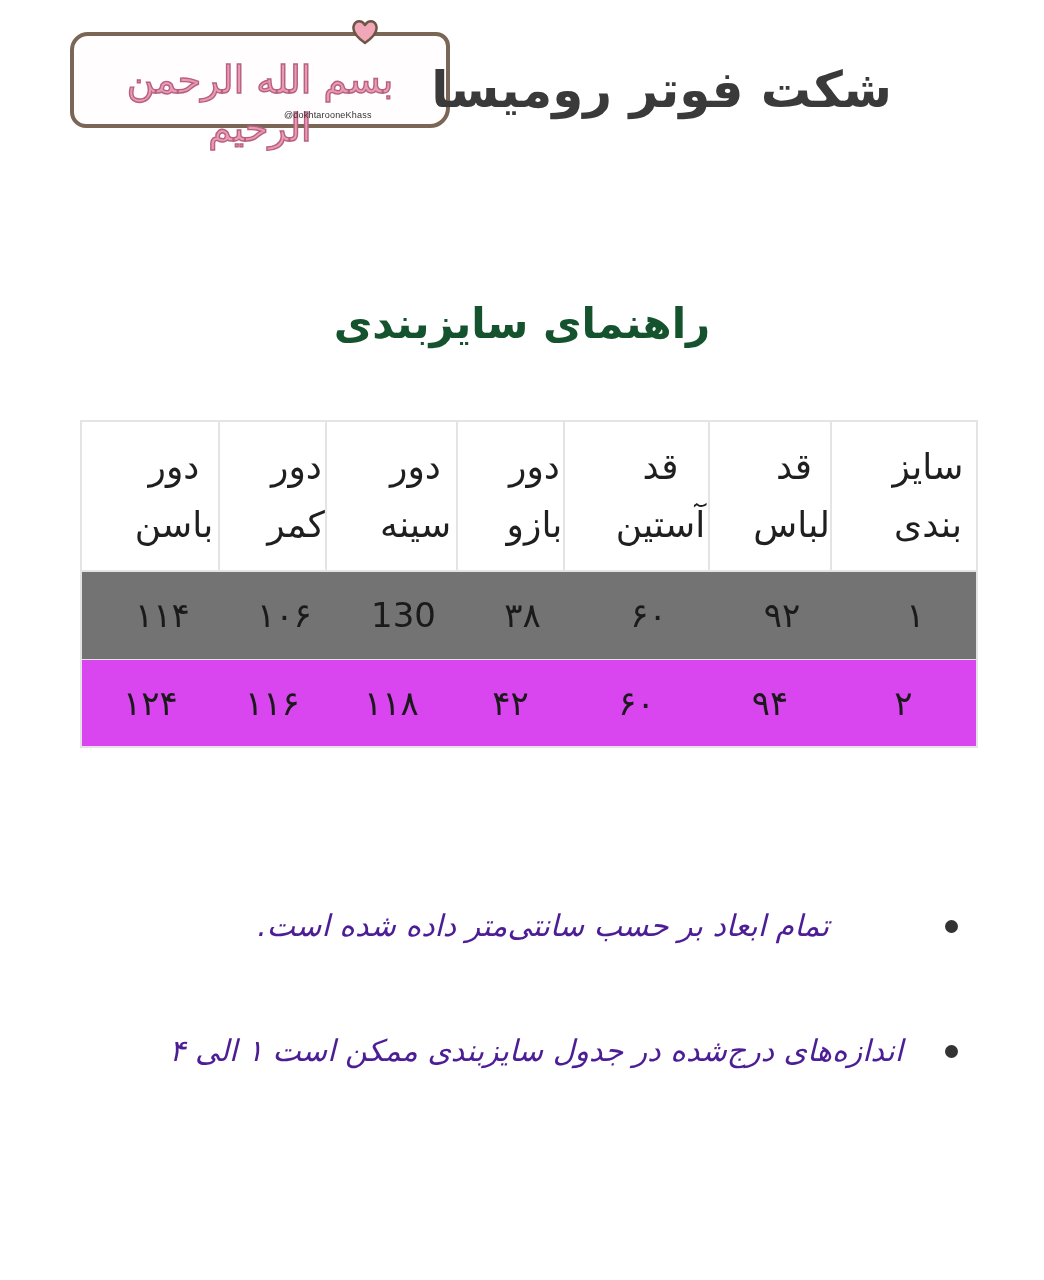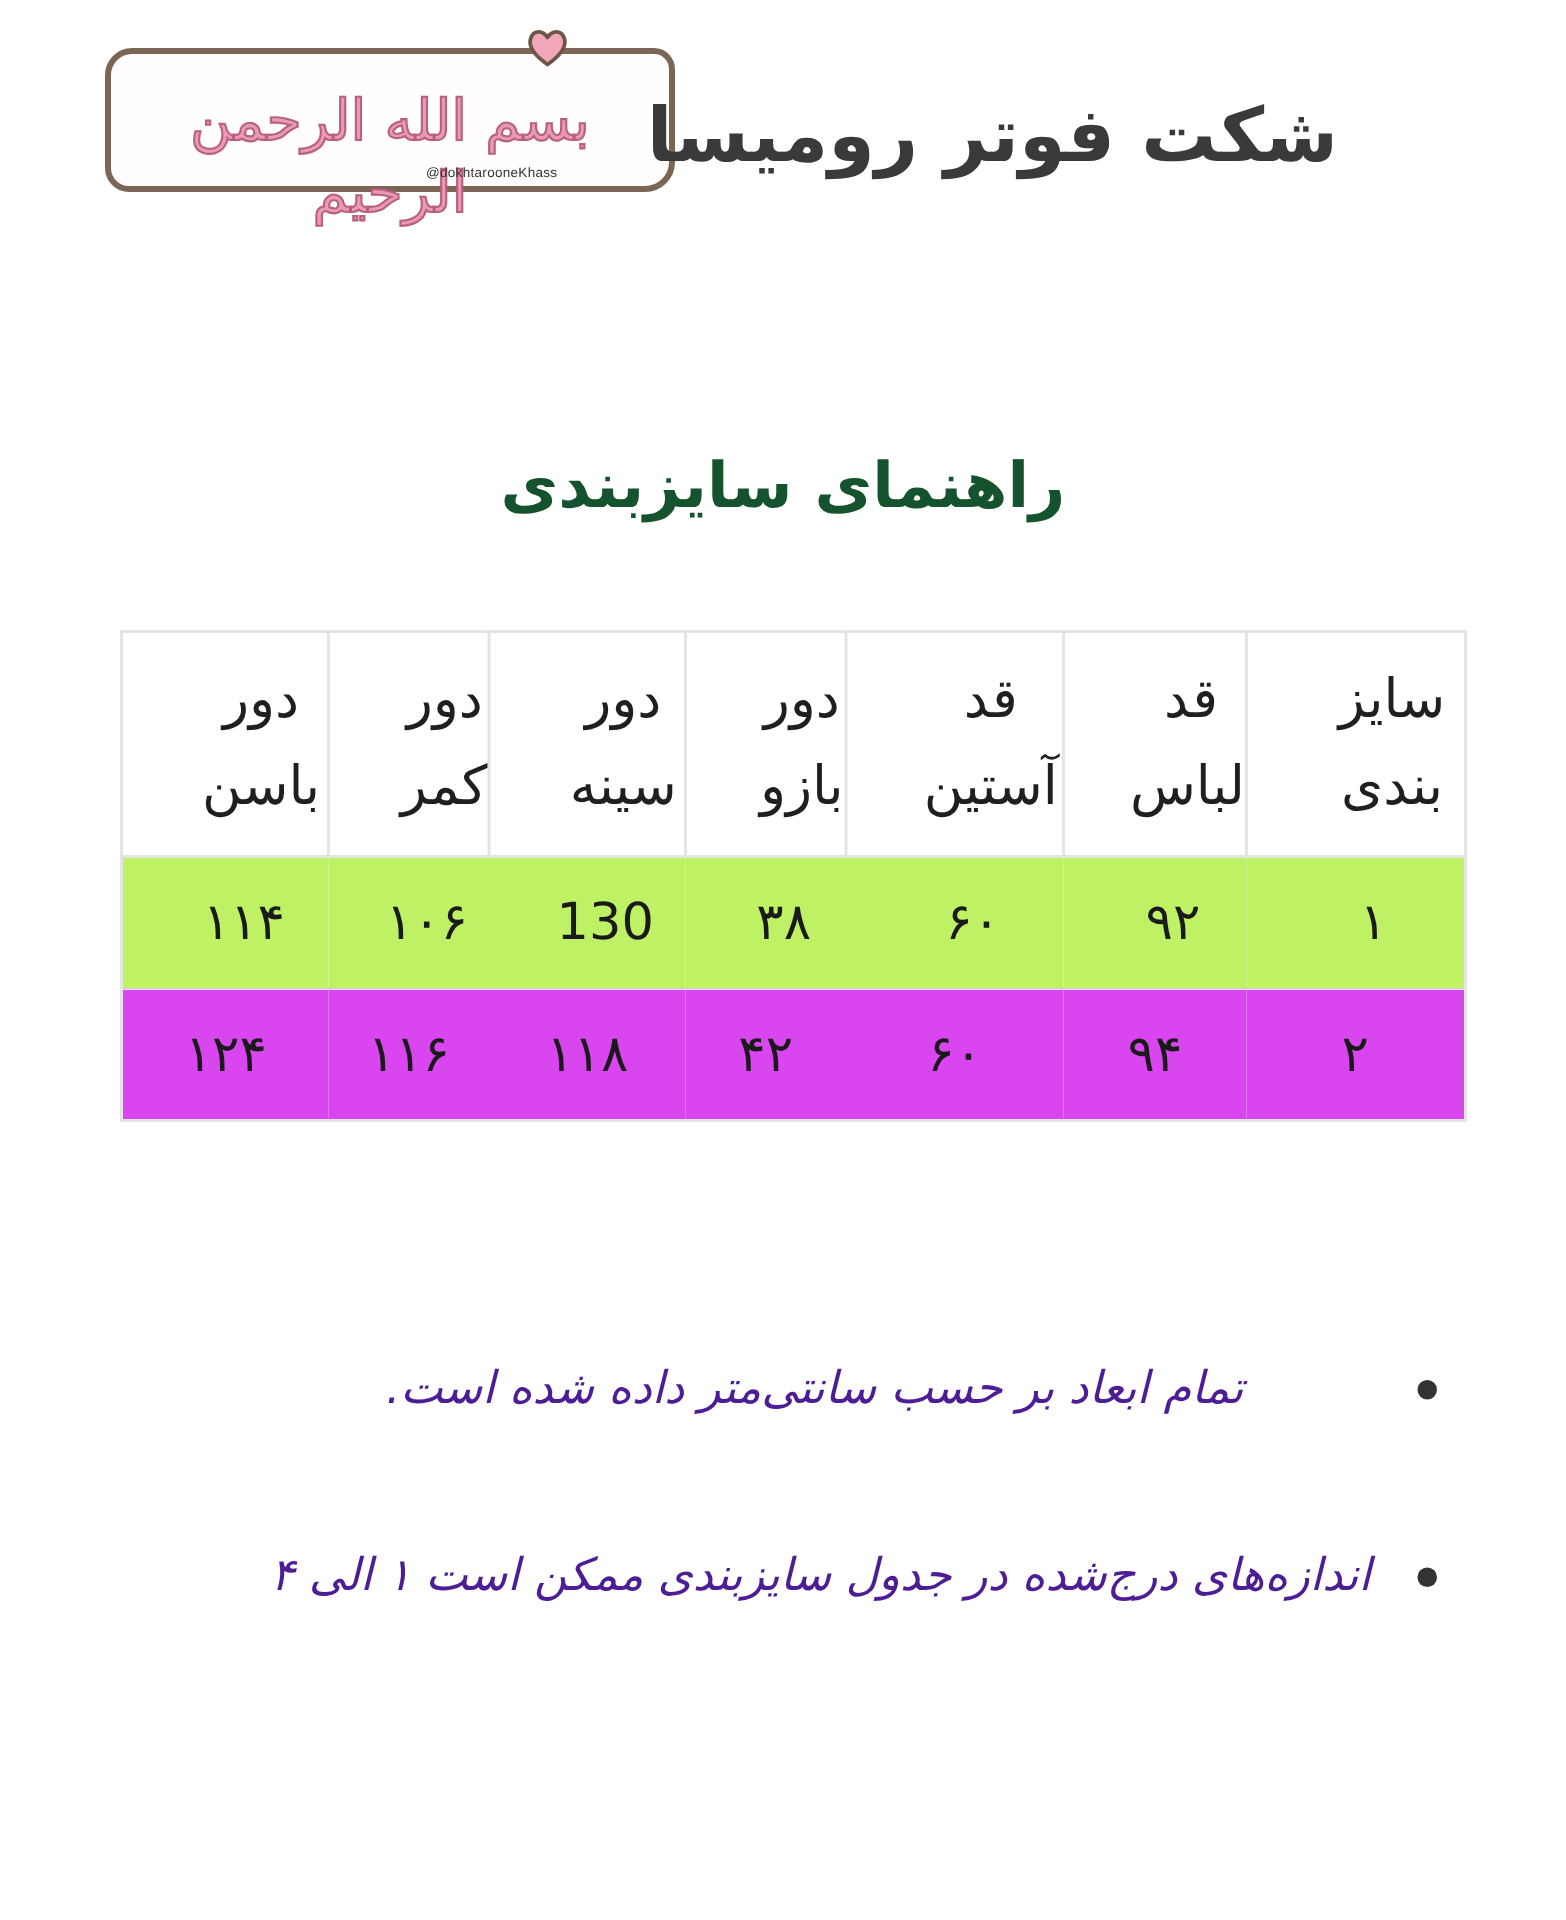--- a/index.html
+++ b/index.html
@@ -71,21 +71,21 @@
       font-family: "DejaVu Sans", sans-serif;
       padding-left: 48px;
     }
     .size-table td {
       height: 88px;
       font-size: 34px; color: #1a1a1a;
       text-align: center; vertical-align: middle;
       border-top: 1px solid #e4e4e4;
       font-family: "DejaVu Sans", sans-serif;
     }
-    .size-table tr.row-odd td { background: #bef264; padding-left: 24px; }
+    .size-table tr.row-odd td { background: #737373; padding-left: 24px; }
     .size-table tr.row-even td { background: #d946ef; }
     .th-line { display: block; }
 
     
     .note {
       position: absolute; direction: rtl;
       font-family: "DejaVu Sans", sans-serif;
       font-size: 30px; color: #4c1d95;
       white-space: nowrap;
       font-style: italic;
@@ -172,15 +172,15 @@
         <td>۱۱۶</td>
         <td>۱۲۴</td>
       </tr>
     </tbody>
   </table>
 
   <div class="bullet" style="left:945px; top:920px;"></div>
   <div class="note" style="right:215px; top:903px; line-height:46px;">تمام ابعاد بر حسب سانتی‌متر داده شده است.</div>
 
   <div class="bullet" style="left:945px; top:1045px;"></div>
-  <div class="note" style="right:130px; top:1028px; line-height:46px;">اندازه‌های درج‌شده در جدول سایزبندی ممکن است ۱ الی ۴</div>
+  <div class="note" style="right:141px; top:1028px; line-height:46px;">اندازه‌های درج‌شده در جدول سایزبندی ممکن است ۱ الی ۴</div>
 
 </div>
 
 </body></html>

